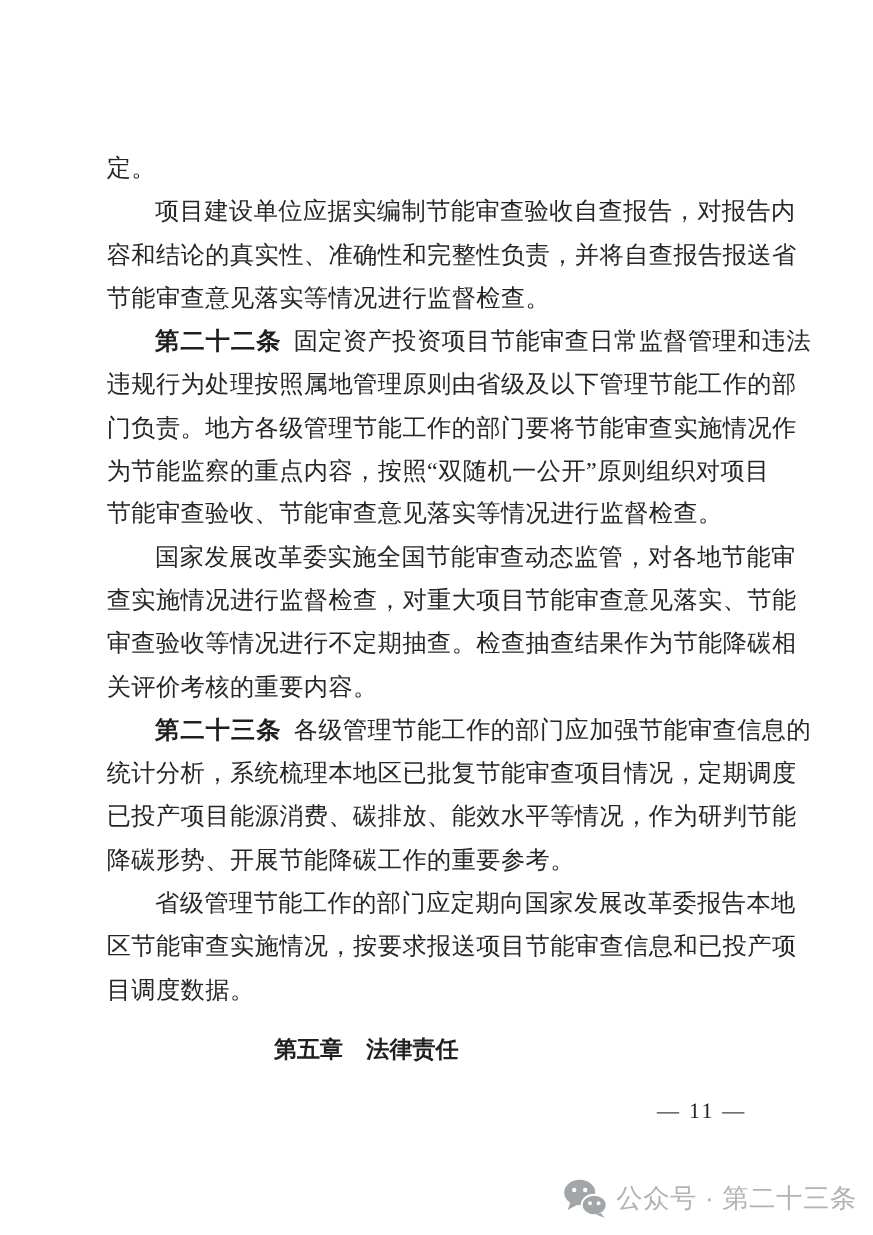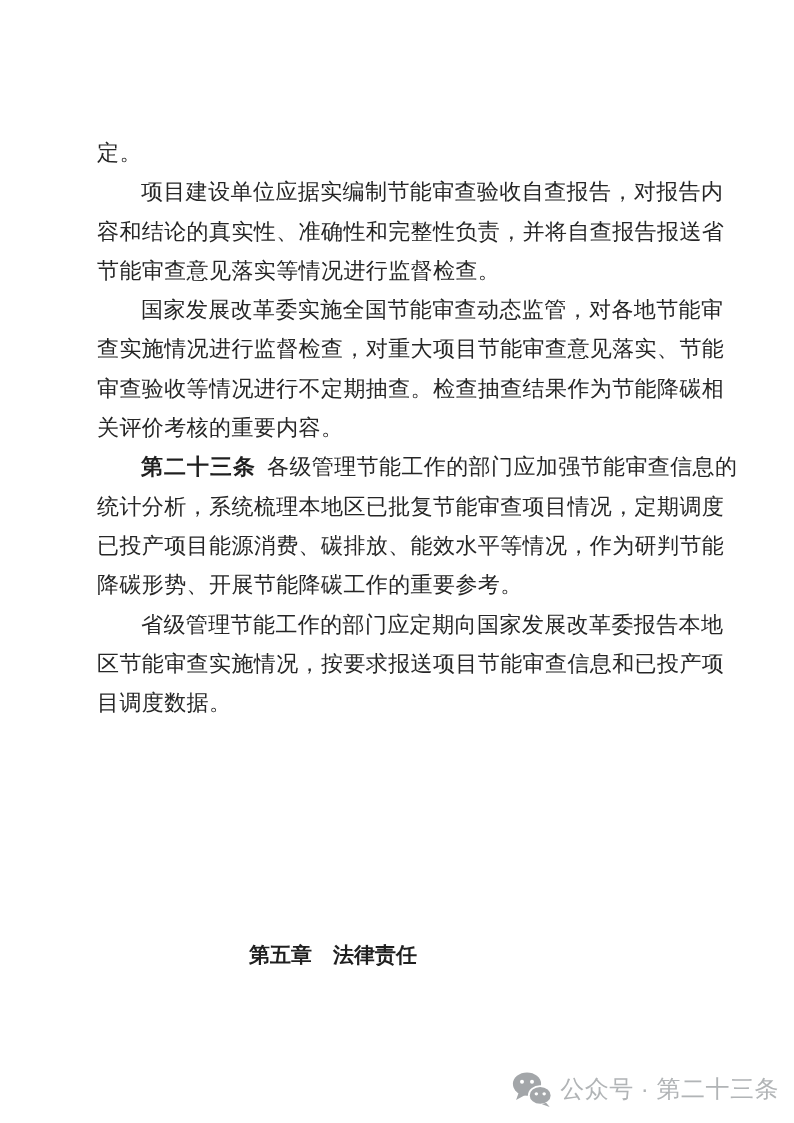--- a/index.html
+++ b/index.html
@@ -79,38 +79,44 @@
 </head>
 <body>
 
 <div class="page">
 
   <main class="text-block">
     <p class="para no-indent">定。</p>
     <p class="para">项目建设单位应据实编制节能审查验收自查报告，对报告内
 容和结论的真实性、准确性和完整性负责，并将自查报告报送省
 节能审查意见落实等情况进行监督检查。</p>
+    <p class="para"><span class="article-label">第二十二条</span><span>固定资产投资项目节能审查日常监督管理和违法
+违规行为处理按照属地管理原则由省级及以下管理节能工作的部
+门负责。地方各级管理节能工作的部门要将节能审查实施情况作
+为节能监察的重点内容，按照“双随机一公开”原则组织对项目
+节能审查验收、节能审查意见落实等情况进行监督检查。</span></p>
     <p class="para">国家发展改革委实施全国节能审查动态监管，对各地节能审
 查实施情况进行监督检查，对重大项目节能审查意见落实、节能
 审查验收等情况进行不定期抽查。检查抽查结果作为节能降碳相
 关评价考核的重要内容。</p>
     <p class="para"><span class="article-label">第二十三条</span><span>各级管理节能工作的部门应加强节能审查信息的
 统计分析，系统梳理本地区已批复节能审查项目情况，定期调度
 已投产项目能源消费、碳排放、能效水平等情况，作为研判节能
 降碳形势、开展节能降碳工作的重要参考。</span></p>
     <p class="para">省级管理节能工作的部门应定期向国家发展改革委报告本地
 区节能审查实施情况，按要求报送项目节能审查信息和已投产项
 目调度数据。</p>
   </main>
 
   <h2 class="chapter">
       <span>第五章</span>
       <span>法律责任</span>
     </h2>
 
+  <div class="page-number">— 11 —</div>
 
   <div class="watermark">
     <svg viewBox="0 0 44 40" xmlns="http://www.w3.org/2000/svg">
       <g fill="#a3a6a9">
         <ellipse cx="16.5" cy="14" rx="15.5" ry="12.8"></ellipse>
         <polygon points="7.5,23 4.5,31.5 15,25.8"></polygon>
         <ellipse cx="31" cy="26.5" rx="12.5" ry="10.2" stroke="#ffffff" stroke-width="2"></ellipse>
         <polygon points="37.5,34.5 41.5,39.2 33,36.2"></polygon>
       </g>
       <g fill="#ffffff">

